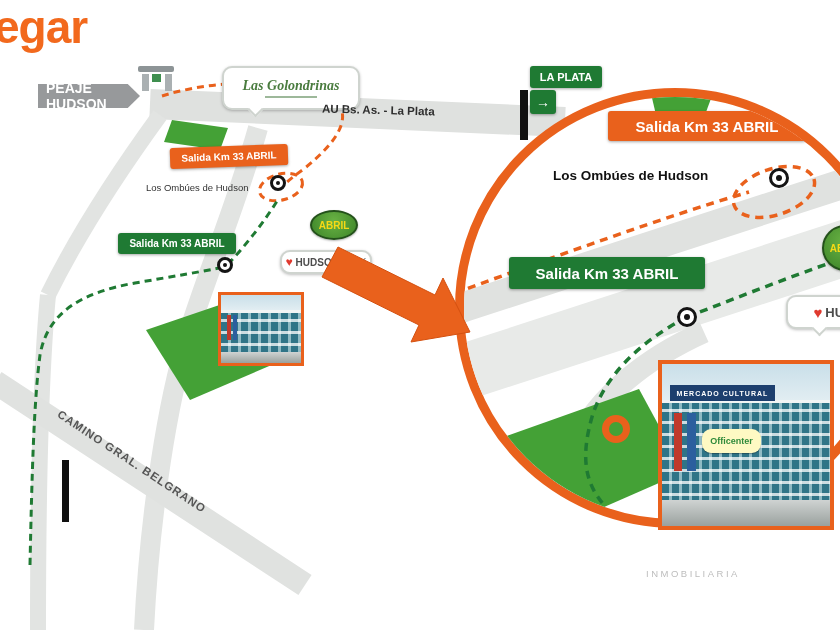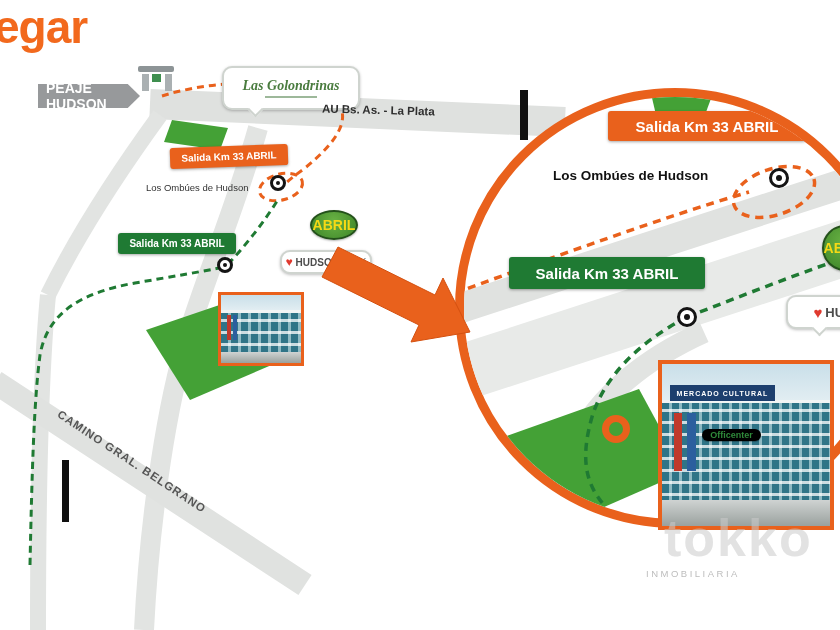--- a/index.html
+++ b/index.html
@@ -33,43 +33,43 @@
     background:#141414;border-radius:50%;}
   .m16{width:16px;height:16px;}
   .m20{width:20px;height:20px;}
   .ring{position:absolute;width:28px;height:28px;border:7px solid #E9611C;border-radius:50%;box-sizing:border-box;}
 
   .road-label{font-size:11.5px;font-weight:bold;color:#2e2e2e;white-space:nowrap;}
   .small-label{font-size:9.5px;color:#333;white-space:nowrap;}
   .zoom-label{font-size:13.5px;font-weight:600;color:#111;white-space:nowrap;}
 
   .abril{border-radius:50%;background:radial-gradient(circle at 50% 35%,#69b244,#3c8428);
-    border:2px solid #24511b;color:#F6D915;font-weight:bold;font-size:14px;display:flex;
+    border:2px solid #24511b;color:#F6D915;font-weight:bold;font-size:10px;display:flex;
     align-items:center;justify-content:center;box-shadow:0 1px 2px rgba(0,0,0,.3);}
 
   .heart{color:#E03A2F;font-size:12px;margin-right:3px;}
   .hp-name{font-size:10px;font-weight:bold;color:#4c4c4c;}
   .hp-suffix{font-size:10px;font-weight:bold;color:#9aa0a0;}
 
   .zoom-circle{position:absolute;left:455px;top:88px;width:440px;height:440px;border:9px solid #E9611C;
     border-radius:50%;background:#fff;overflow:hidden;box-sizing:border-box;z-index:5;}
 
   .photo{position:absolute;border:3px solid #E9611C;overflow:hidden;background:#dfe9ec;box-sizing:border-box;}
   .ph-sky{position:absolute;left:0;right:0;top:0;height:30%;background:linear-gradient(#c9dfe9,#eaf2f5);}
   .ph-bld{position:absolute;left:0;right:0;top:22%;bottom:16%;
     background:repeating-linear-gradient(90deg,#2f7487 0 7px,#8fbac4 7px 10px);border-top:3px solid #f2f4f4;}
   .ph-glass{position:absolute;left:0;right:0;top:22%;bottom:16%;
     background:repeating-linear-gradient(180deg,rgba(255,255,255,0) 0 9px,rgba(255,255,255,.75) 9px 12px);}
   .ph-ground{position:absolute;left:0;right:0;bottom:0;height:16%;background:linear-gradient(#cfd3d2,#9aa19e);}
   .ph-banner-red{position:absolute;left:7%;top:30%;width:5%;height:36%;background:#C0392B;}
   .ph-banner-blue{position:absolute;left:15%;top:30%;width:5%;height:36%;background:#2C5F9E;}
   .ph-topbar{position:absolute;top:13%;left:5%;width:62%;height:10%;background:#1D3F6E;color:#fff;
     font-size:7px;font-weight:bold;letter-spacing:1px;display:flex;align-items:center;justify-content:center;}
-  .ph-pill{position:absolute;top:40%;left:24%;background:#000000;color:#2F8A3A;font-size:9px;font-weight:bold;
-    padding:1px 8px;border-radius:9px;box-shadow:0 1px 1px rgba(0,0,0,.3);}
+  .ph-pill{position:absolute;top:40%;left:24%;background:#fef9c3;color:#2F8A3A;font-size:9px;font-weight:bold;
+    padding:7px 8px;border-radius:9px;box-shadow:0 1px 1px rgba(0,0,0,.3);}
 
   .wm-brand{font-size:52px;font-weight:bold;color:#cbcbcb;opacity:.55;letter-spacing:2px;line-height:52px;}
   .wm-caption{font-size:9.5px;letter-spacing:2.5px;color:#bdbdbd;}
 </style>
 </head>
 <body>
 
 <div class="stage">
 
   <svg class="abs" width="840" height="630" viewBox="0 0 840 630" style="z-index:1">
@@ -99,20 +99,24 @@
   </div>
 
   <div class="el bubble" style="left:222px;top:66px;width:138px;height:44px;z-index:2;flex-direction:column">
     <div class="golo-text">Las Golondrinas</div>
     <div class="golo-bar"></div>
     <div class="tail"></div>
   </div>
 
   <div class="el road-label" style="left:322px;top:104px;z-index:2;transform:rotate(1.5deg)">AU Bs. As. - La Plata</div>
 
+  <div class="el" style="left:530px;top:66px;width:72px;height:50px;z-index:2">
+    <div class="sign-green" style="width:72px;height:22px;font-size:11px">LA PLATA</div>
+    <div class="sign-green" style="width:26px;height:24px;margin-top:2px;font-size:14px">→</div>
+  </div>
 
   <div class="el sign-orange sign-sm" style="left:170px;top:146px;width:118px;z-index:2;transform:rotate(-2deg)">Salida Km 33 ABRIL</div>
 
   <div class="el small-label" style="left:146px;top:182px;z-index:2">Los Ombúes de Hudson</div>
 
   <div class="marker m16" style="left:270px;top:175px;z-index:3"></div>
 
   <div class="el sign-green sign-sm" style="left:118px;top:233px;width:118px;z-index:2">Salida Km 33 ABRIL</div>
 
   <div class="marker m16" style="left:217px;top:257px;z-index:3"></div>
@@ -179,16 +183,15 @@
     <div class="ph-sky"></div>
     <div class="ph-bld"></div>
     <div class="ph-glass"></div>
     <div class="ph-ground"></div>
     <div class="ph-banner-red"></div>
     <div class="ph-banner-blue"></div>
     <div class="ph-topbar">MERCADO CULTURAL</div>
     <div class="ph-pill">Officenter</div>
   </div>
 
-  <div class="el wm-brand" style="left:664px;top:512px;z-index:8">tokko</div>
   <div class="el wm-caption" style="left:646px;top:568px;z-index:8">INMOBILIARIA</div>
 
 </div>
 
 </body></html>

